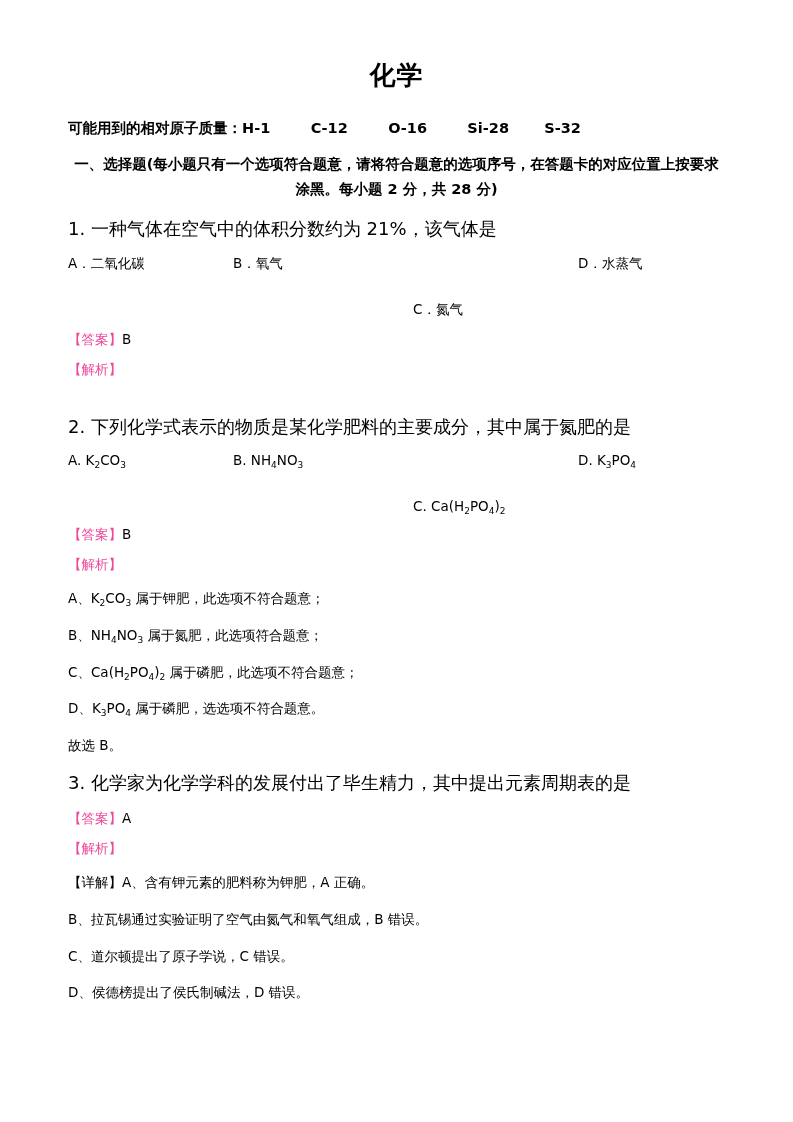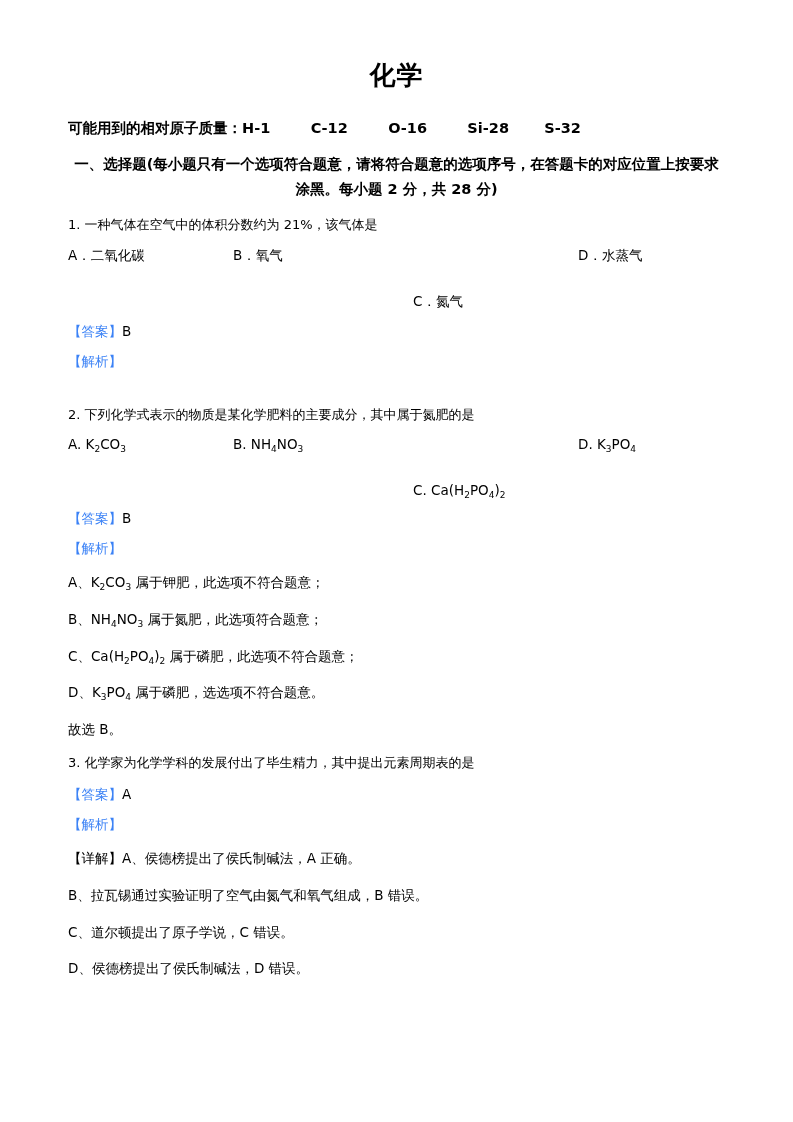--- a/index.html
+++ b/index.html
@@ -41,21 +41,21 @@
   .section-head {
     margin-top: 14px;
     font-size: 14.5px;
     font-weight: bold;
     font-family: "DejaVu Sans", sans-serif;
     line-height: 1.75;
     text-align: center;
   }
   .q-stem {
     margin-top: 12px;
-    font-size: 13px;
+    font-size: 18px;
     line-height: 1.6;
     font-family: "DejaVu Sans", sans-serif;
   }
   .opts {
     display: flex;
     margin-top: 11px;
     font-size: 13.5px;
     font-family: "DejaVu Sans", sans-serif;
   }
   .opts .opt {
@@ -63,21 +63,21 @@
   }
   .opt-w1 { width: 165px; }
   .opt-w2 { width: 180px; }
   .opt-w3 { width: 165px; margin-top: 46px; }
   .ans-line {
     margin-top: 12px;
     font-size: 13.5px;
     font-family: "DejaVu Sans", sans-serif;
   }
   .tag {
-    color: #3b82f6;
+    color: #ec4899;
   }
   .exp-line {
     margin-top: 13px;
     font-size: 13.5px;
     line-height: 1.75;
     font-family: "DejaVu Sans", sans-serif;
   }
   .gap-lg { height: 22px; }
   sub { font-size: 9px; vertical-align: baseline; position: relative; top: 3px; }
 </style>
@@ -132,19 +132,19 @@
   </div>
 
   <div>
     <div class="q-stem">3. 化学家为化学学科的发展付出了毕生精力，其中提出元素周期表的是</div>
     <div class="ans-line">
       <span class="tag">【答案】</span><span>A</span>
     </div>
     <div class="ans-line">
       <span class="tag">【解析】</span>
     </div>
-    <div class="exp-line">【详解】A、侯德榜提出了侯氏制碱法，A 正确。</div>
+    <div class="exp-line">【详解】A、含有钾元素的肥料称为钾肥，A 正确。</div>
     <div class="exp-line">B、拉瓦锡通过实验证明了空气由氮气和氧气组成，B 错误。</div>
     <div class="exp-line">C、道尔顿提出了原子学说，C 错误。</div>
     <div class="exp-line">D、侯德榜提出了侯氏制碱法，D 错误。</div>
   </div>
 
 </div>
 
 </body></html>

